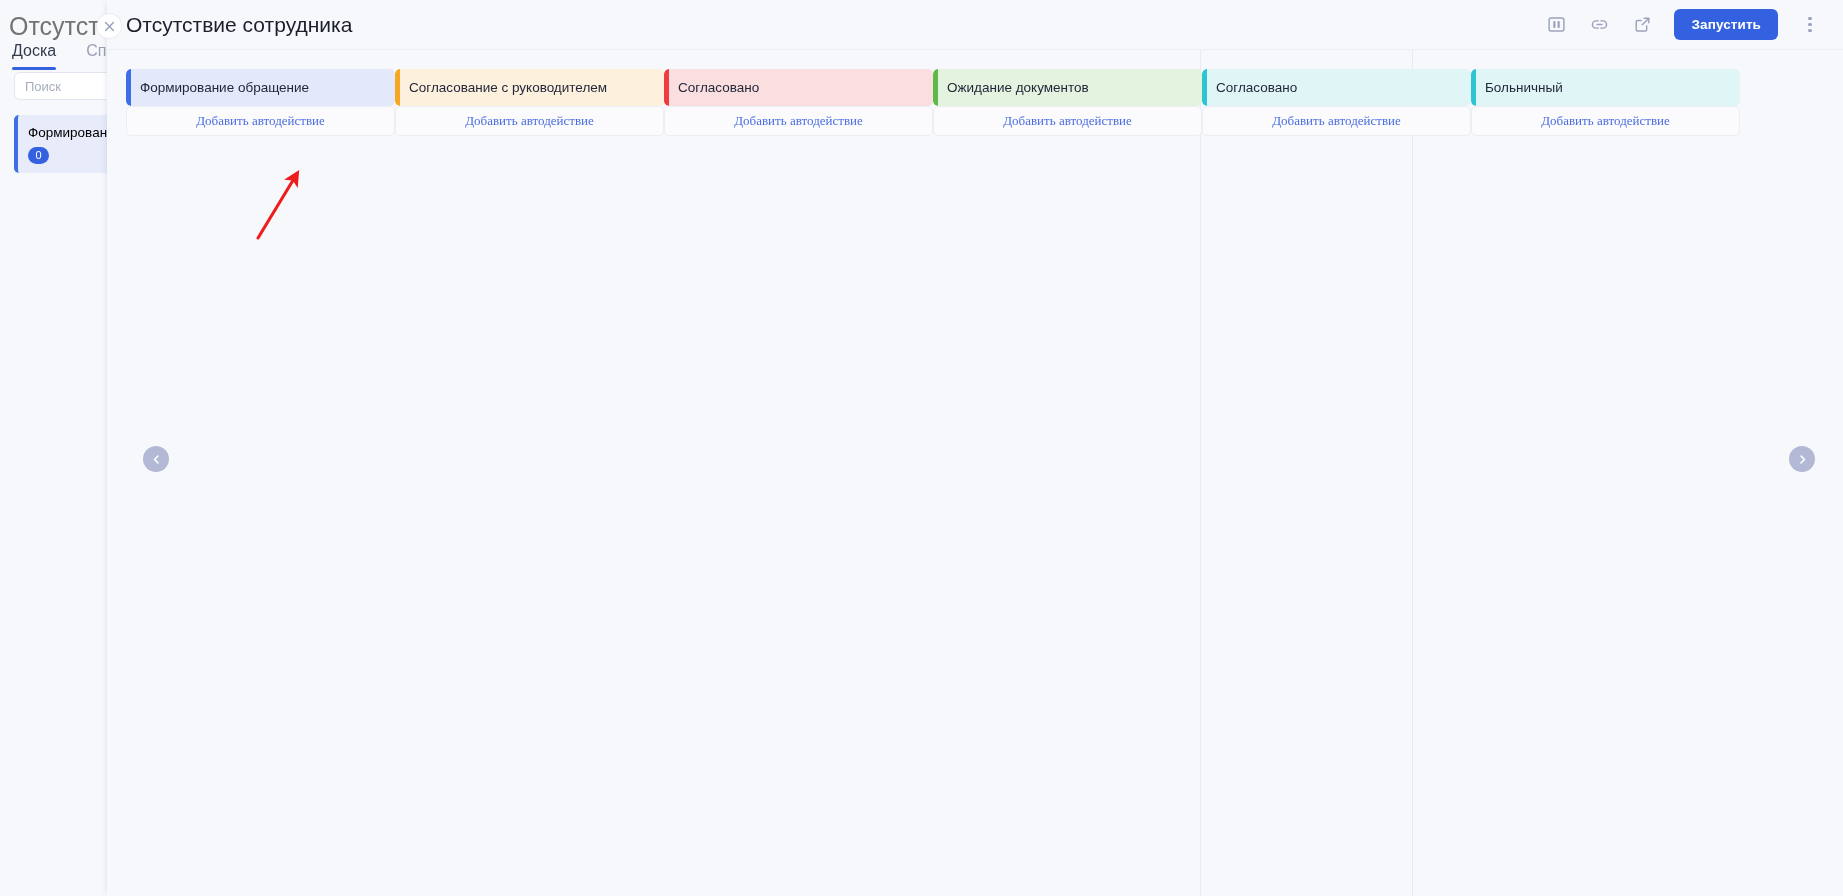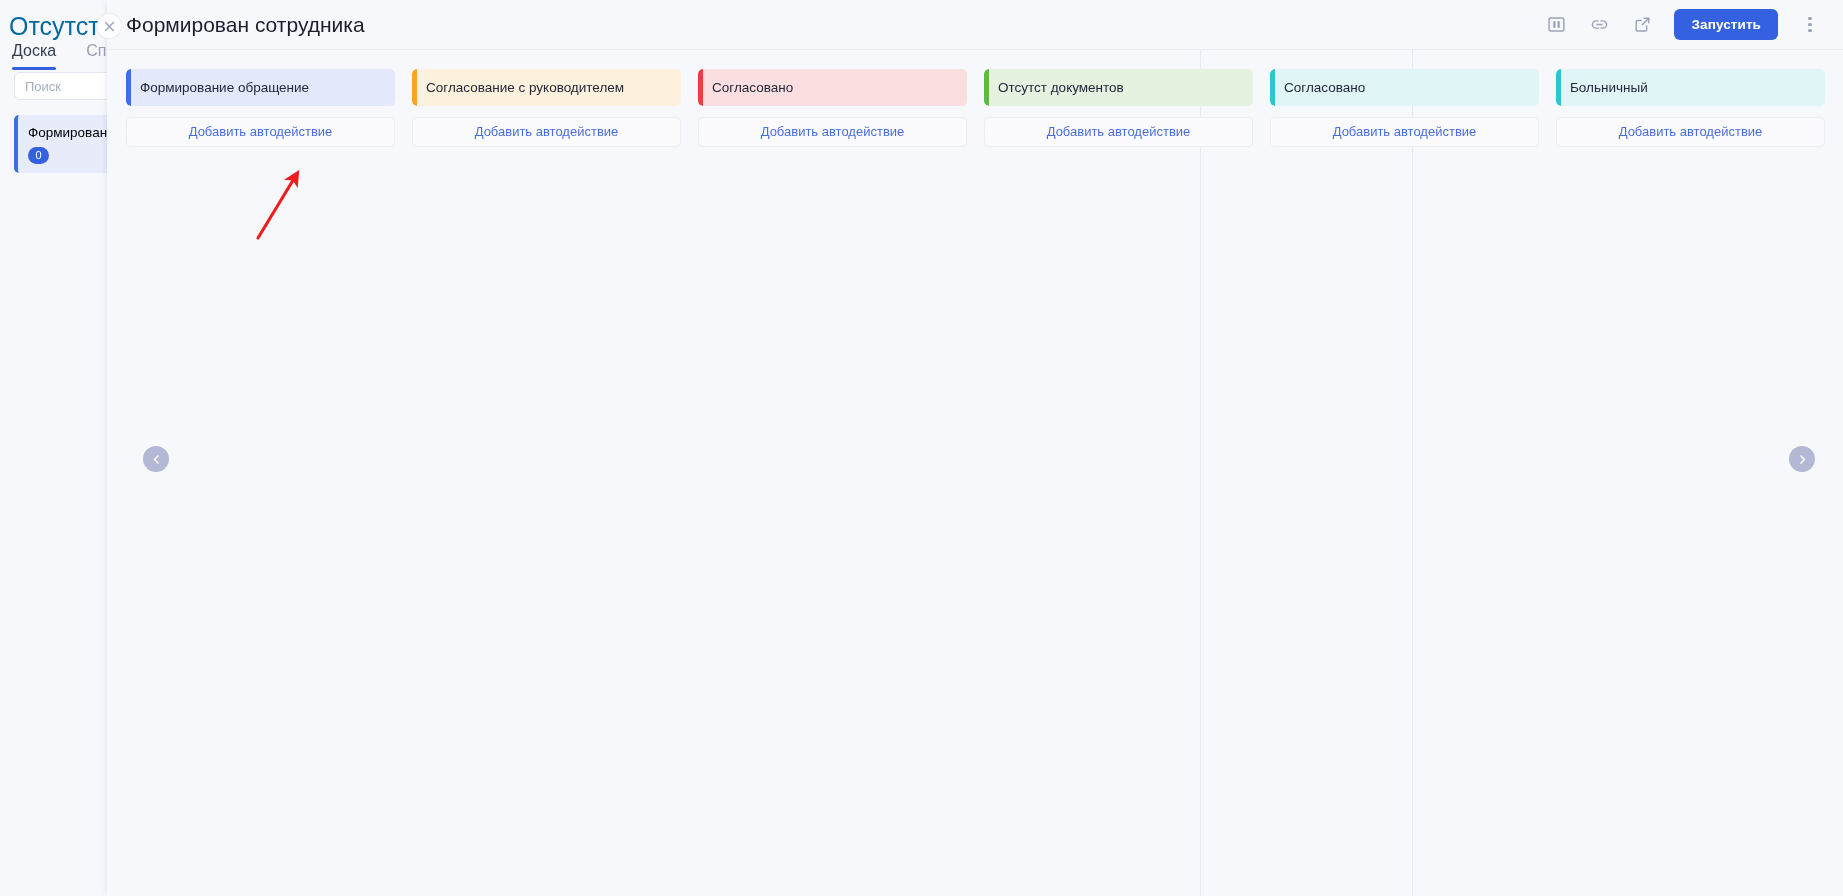--- a/index.html
+++ b/index.html
@@ -20,21 +20,21 @@
   .left-rail {
     position: absolute; left: 0; top: 0;
     width: 126px; height: 896px;
     background: #f7f8fc;
     overflow: hidden;
     z-index: 1;
   }
   .rail-tab-title {
     position: absolute; left: 9px; top: 10px;
     font-size: 25px; line-height: 32px; font-weight: 400;
-    color: #0369a1; white-space: nowrap;
+    color: #737373; white-space: nowrap;
   }
   .rail-tabs {
     position: absolute; left: 12px; top: 42px;
     display: flex; gap: 30px; align-items: flex-start;
   }
   .rail-tab {
     font-size: 16px; line-height: 18px; color: #98a0b3;
     padding-bottom: 16px; white-space: nowrap; cursor: pointer;
   }
   .rail-tab.active { color: #323a4d; font-weight: 400; }
@@ -138,21 +138,21 @@
     position: relative;
     height: 846px;
     overflow: hidden;
   }
   .board-inner-divider {
     position: absolute; top: 0; bottom: 0; width: 1px;
     background: #e9ebf2;
   }
   .columns {
     position: absolute; left: 19px; top: 19px;
-    display: flex; gap: 17px;
+    display: flex; 
     align-items: flex-start;
   }
   .column { width: 269px; flex: 0 0 269px; }
 
   .col-head {
     height: 37px;
     border-radius: 5px;
     display: flex; align-items: center;
     padding-left: 14px;
     position: relative;
@@ -160,27 +160,27 @@
   }
   .col-head::before {
     content: ""; position: absolute; left: 0; top: 0; bottom: 0;
     width: 4.5px; border-radius: 5px 0 0 5px;
     background: var(--accent);
   }
   .col-head-title {
     font-size: 13.5px; line-height: 18px; color: #23283a; white-space: nowrap;
   }
   .col-autoaction {
-    margin-top: 11px;
     height: 30px;
     background: #fbfbfe;
     border: 1px solid #eceef5;
     border-radius: 5px;
     display: flex; align-items: center; justify-content: center;
     cursor: pointer;
+    font-family: Liberation Serif, serif;
   }
   .col-autoaction span {
     font-size: 13px; line-height: 18px; color: #4a6ce0; white-space: nowrap;
   }
 
   
   .nav-arrow {
     position: absolute; top: 446px;
     width: 26px; height: 26px; border-radius: 50%;
     background: #b3b9d4;
@@ -227,21 +227,21 @@
 
   <div class="tab-close">
     <svg width="13" height="13" viewBox="0 0 13 13" aria-hidden="true">
       <path d="M2.6 2.6 L10.4 10.4 M10.4 2.6 L2.6 10.4" stroke="#9aa2bb" stroke-width="1.4" stroke-linecap="round" fill="none"></path>
     </svg>
   </div>
 
   <div class="main">
 
     <div class="topbar">
-      <div class="page-title">Формирован сотрудника</div>
+      <div class="page-title">Отсутствие сотрудника</div>
 
       <div class="topbar-actions">
 
         <div class="icon-btn" title="Доска">
           <svg width="19" height="19" viewBox="0 0 20 20" fill="none" aria-hidden="true">
             <rect x="2.2" y="3.2" width="15.6" height="13.6" rx="2" stroke="#9aa2bb" stroke-width="1.5"></rect>
             <rect x="6.6" y="6.4" width="2.3" height="7.2" rx="1" fill="#9aa2bb"></rect>
             <rect x="11.1" y="6.4" width="2.3" height="7.2" rx="1" fill="#9aa2bb"></rect>
           </svg>
         </div>
@@ -300,21 +300,21 @@
           <div class="col-head" style="--accent:#ef3b42; background:#fbdfe0;">
             <span class="col-head-title">Согласовано</span>
           </div>
           <div class="col-autoaction">
             <span>Добавить автодействие</span>
           </div>
         </div>
 
         <div class="column">
           <div class="col-head" style="--accent:#5dba45; background:#e4f2e0;">
-            <span class="col-head-title">Отсутст документов</span>
+            <span class="col-head-title">Ожидание документов</span>
           </div>
           <div class="col-autoaction">
             <span>Добавить автодействие</span>
           </div>
         </div>
 
         <div class="column">
           <div class="col-head" style="--accent:#2ec5d3; background:#e0f5f6;">
             <span class="col-head-title">Согласовано</span>
           </div>

